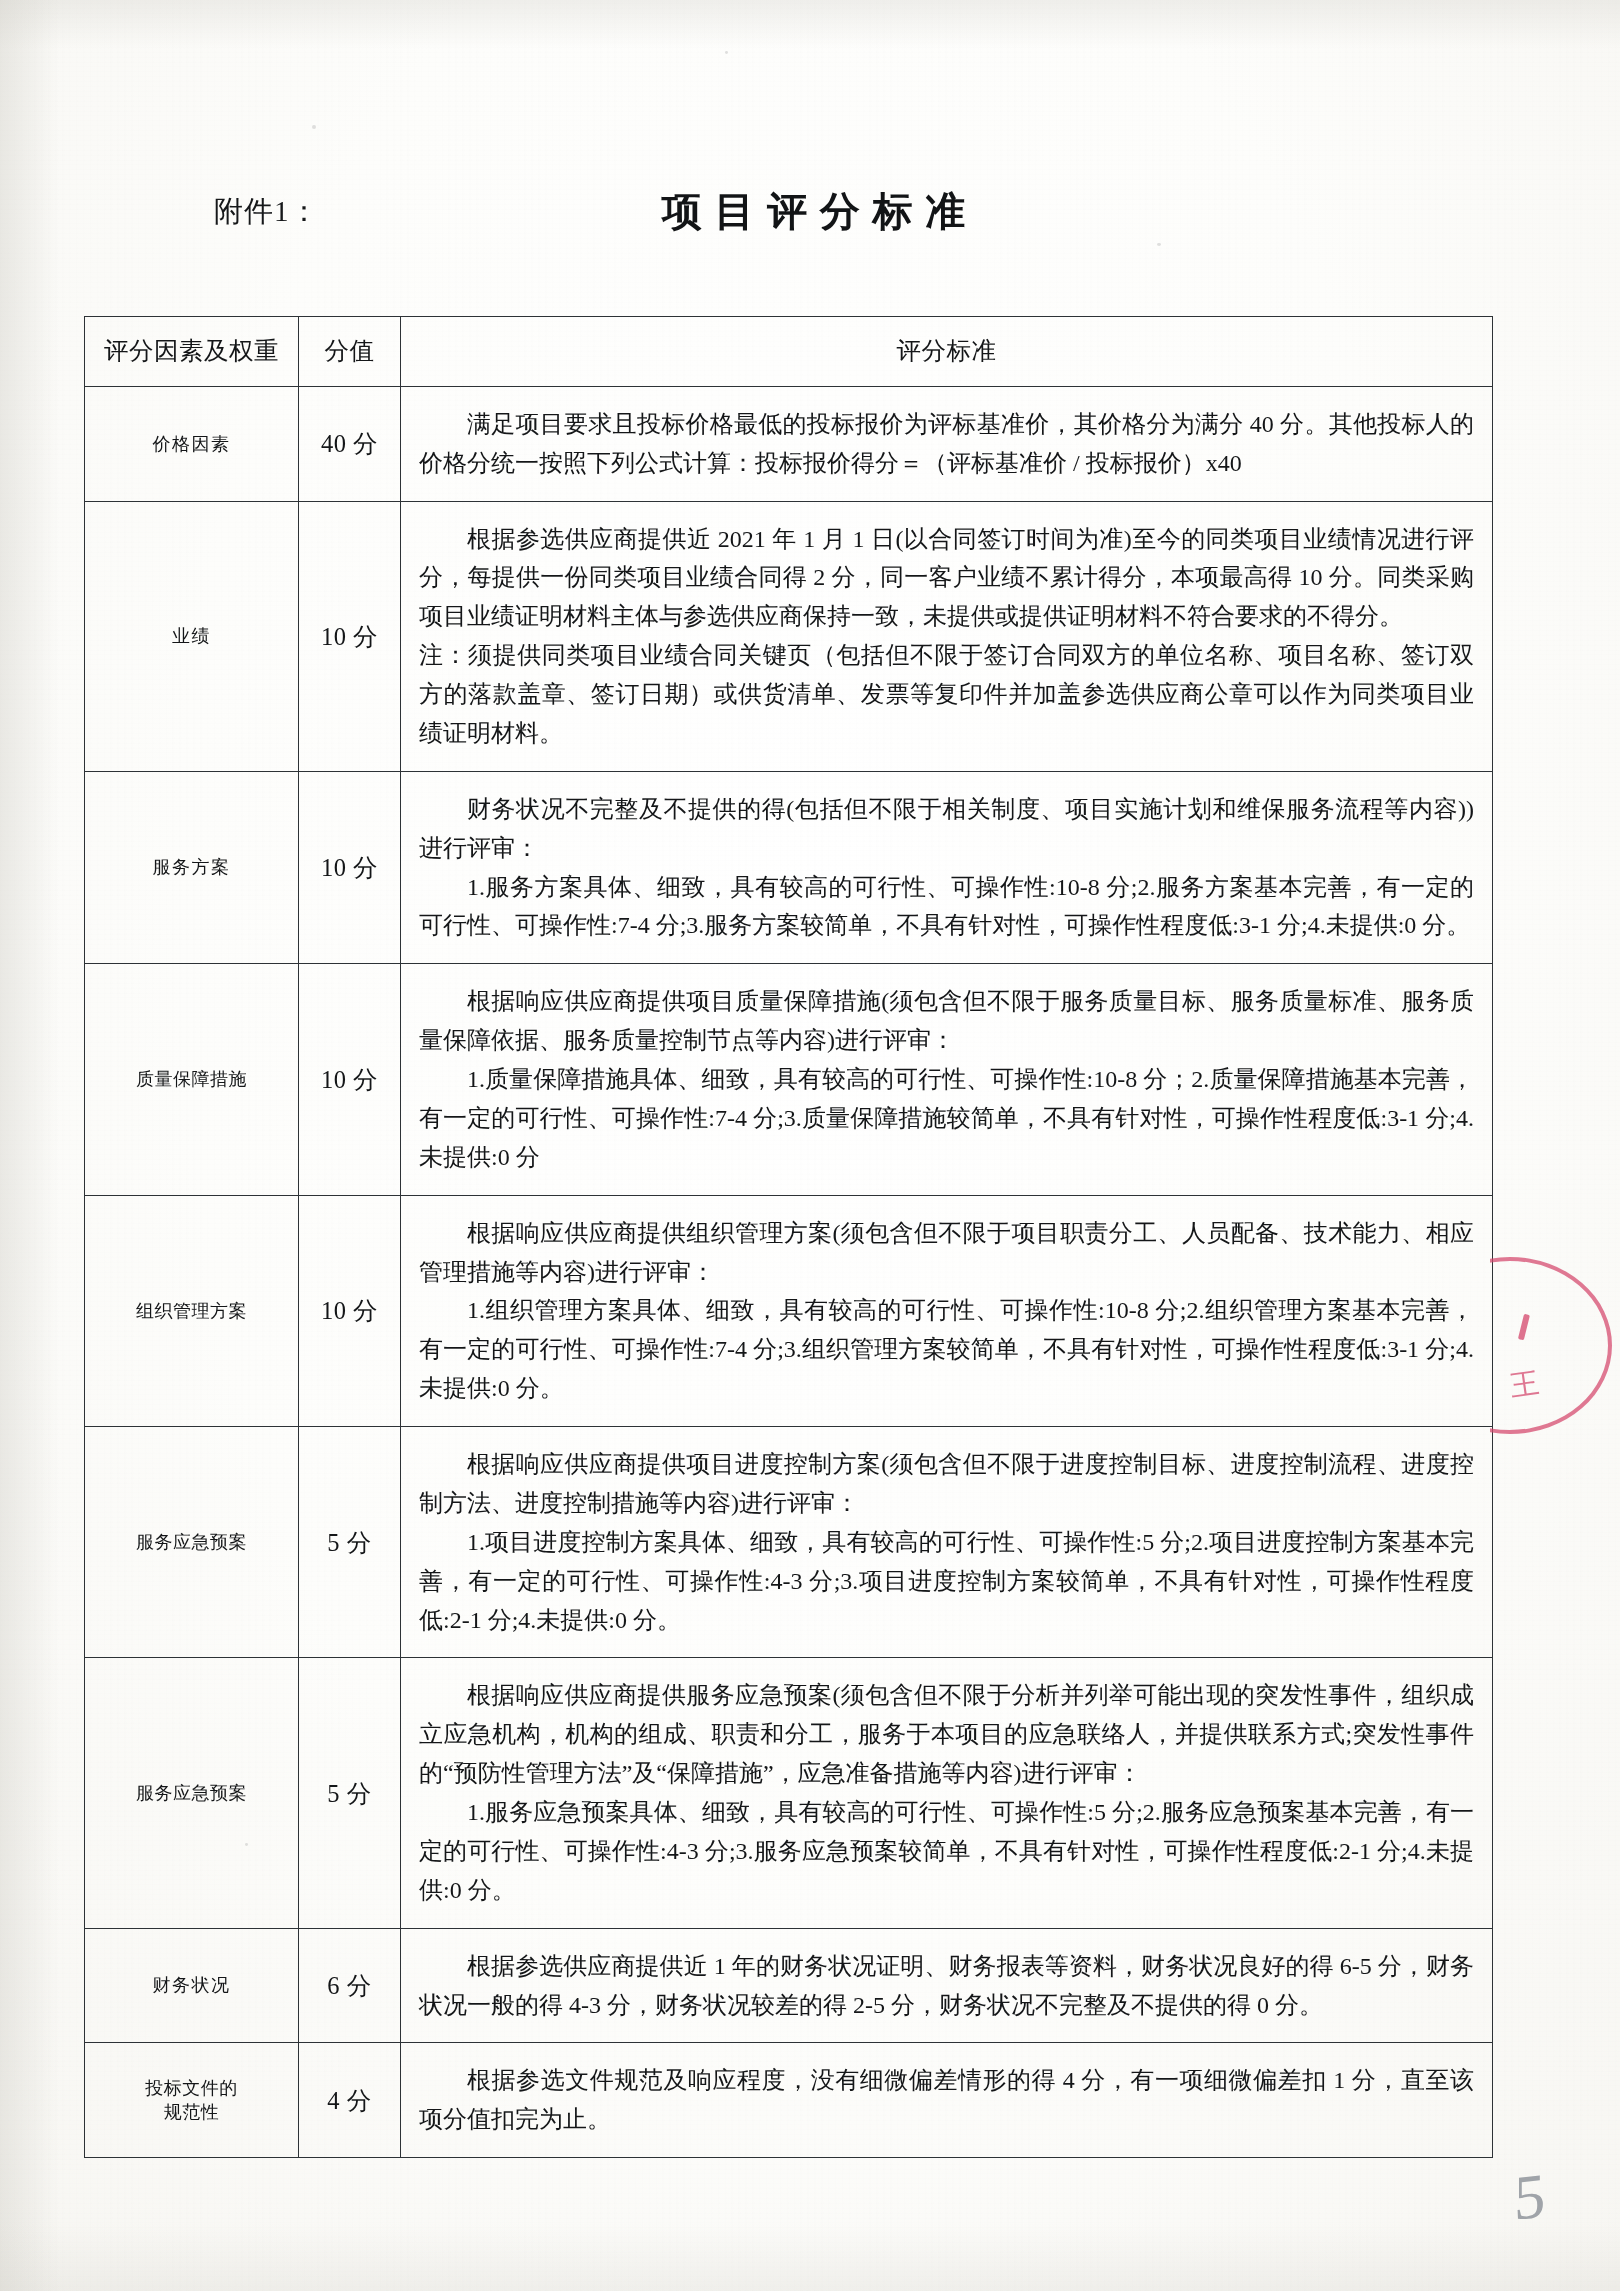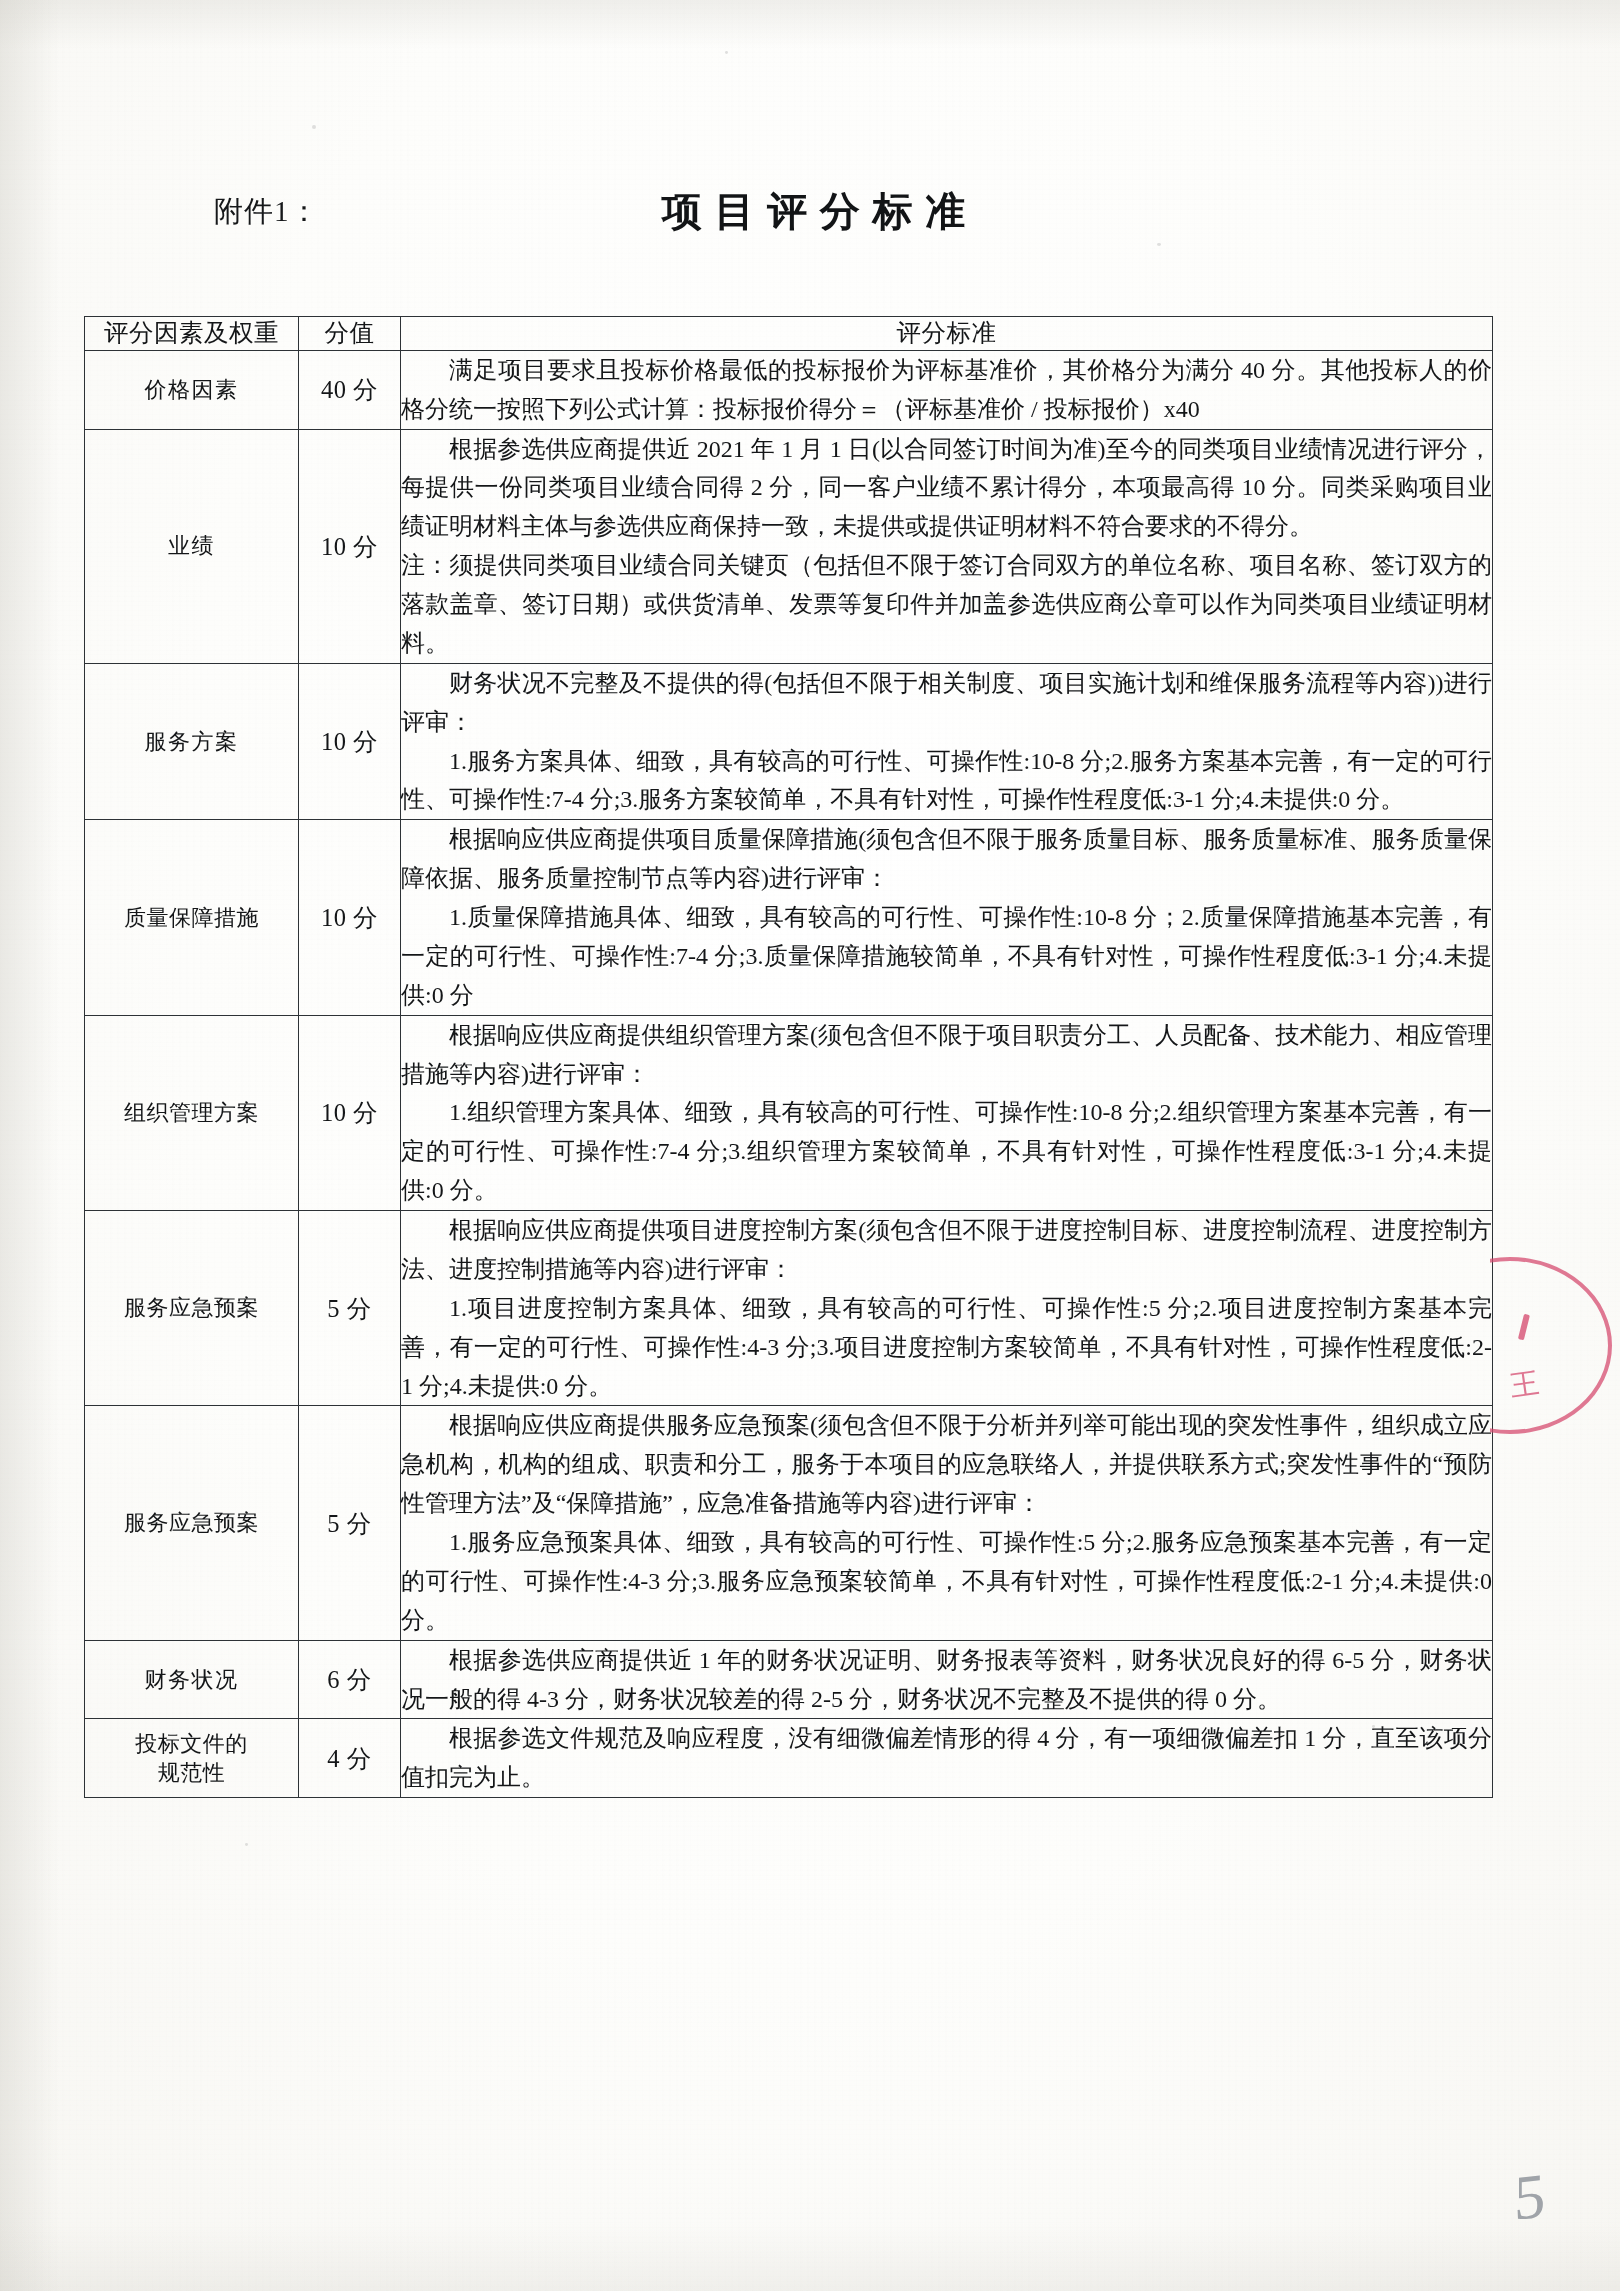--- a/index.html
+++ b/index.html
@@ -97,37 +97,37 @@
     left: 84px;
     top: 316px;
     width: 1407px;
     border-collapse: collapse;
     table-layout: fixed;
     color: #141618;
   }
   .score-table td, .score-table th {
     border: 1.6px solid #2d3236;
     vertical-align: middle;
-    padding: 0;
+    padding: 18px;
   }
   .col-factor { width: 214px; }
   .col-score  { width: 102px; }
   .col-crit   { width: 1092px; }
 
   .th-cell {
     text-align: center;
     font-weight: normal;
     font-size: 24.5px;
     padding: 11.8px 3.9px;
     line-height: 1.34;
     letter-spacing: 0.5px;
   }
   .factor-cell {
     text-align: center;
-    font-size: 22px;
+    font-size: 18px;
     line-height: 1.35;
     padding: 9.8px 5.9px;
     letter-spacing: 1.5px;
   }
   .factor-cell.tight { letter-spacing: 0.5px; }
   .score-cell {
     text-align: center;
     font-size: 24.5px;
     padding: 9.8px 2px;
     letter-spacing: 0.5px;

